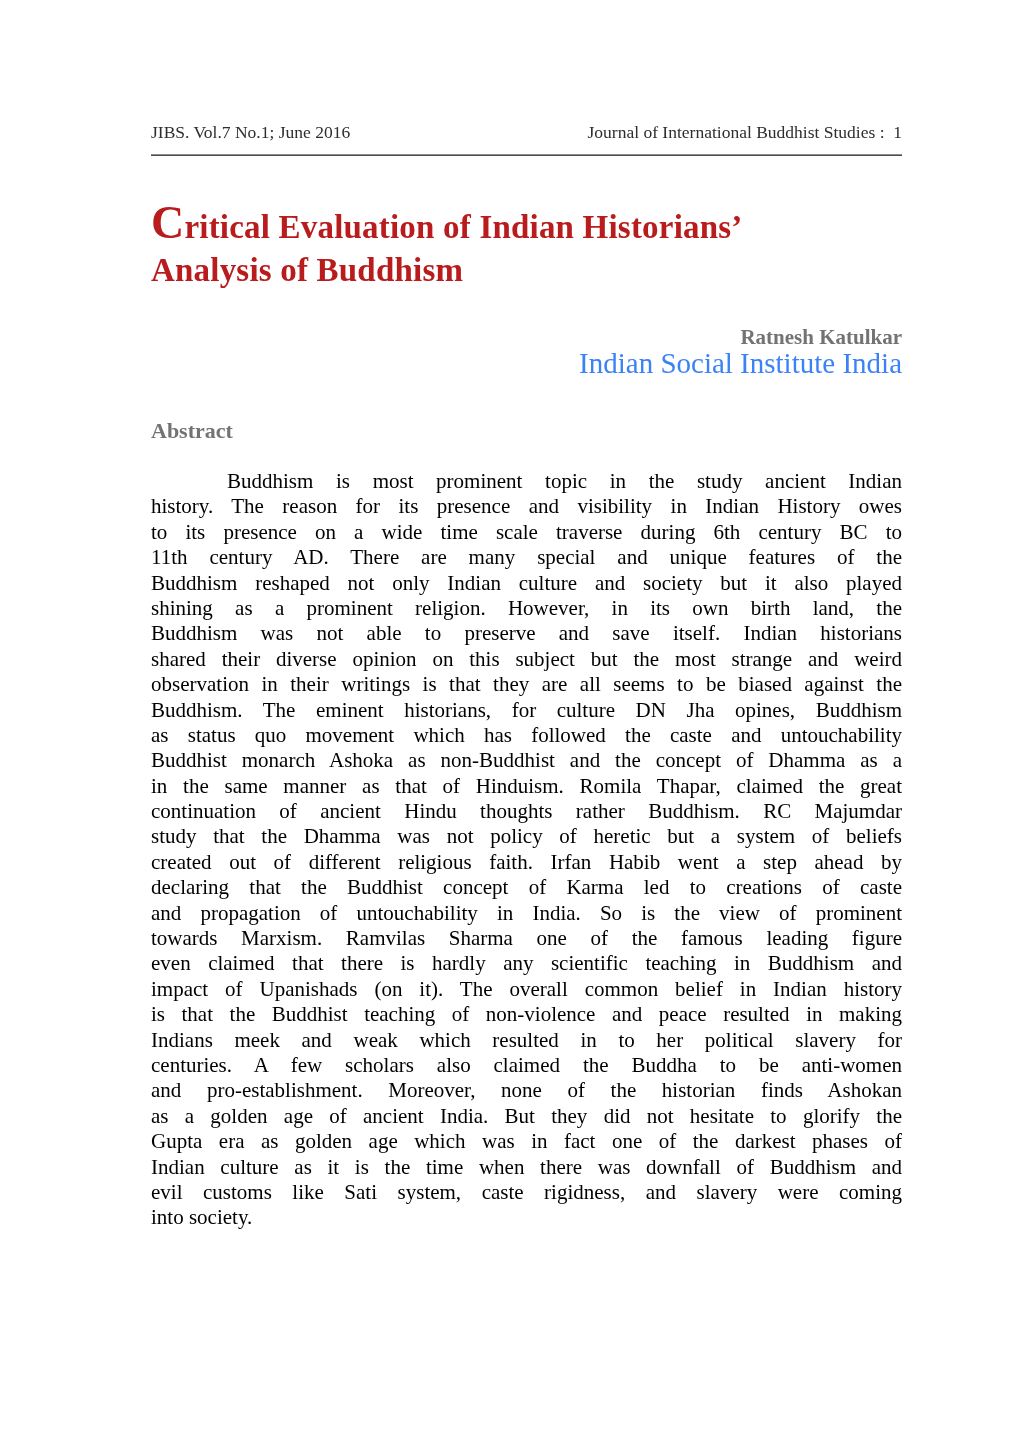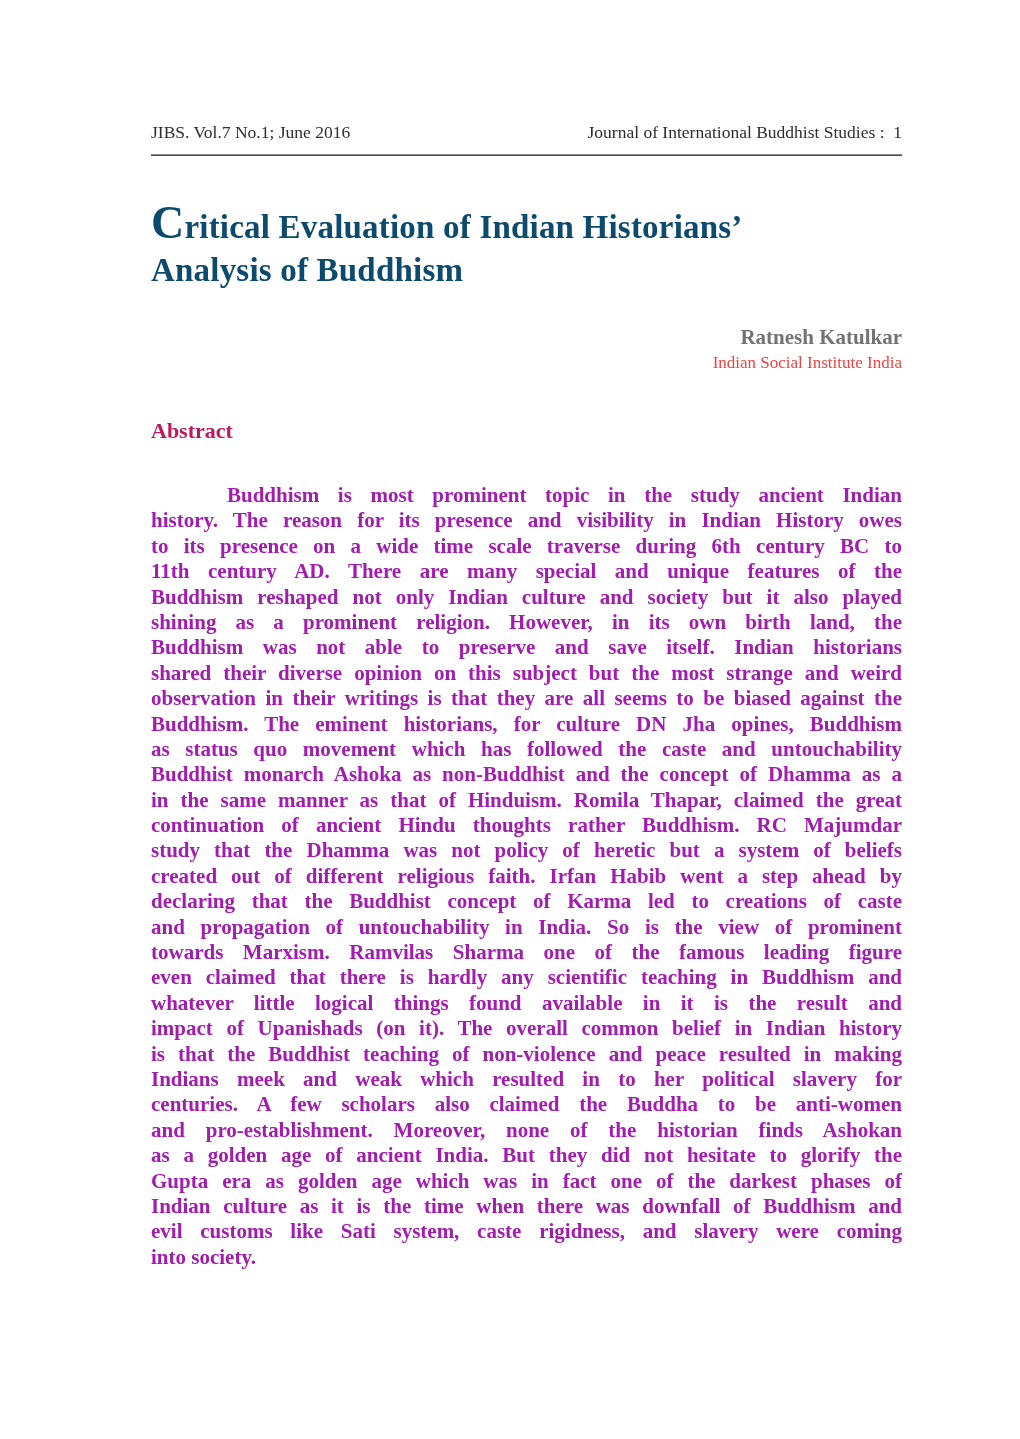--- a/index.html
+++ b/index.html
@@ -28,49 +28,48 @@
     height: 2px;
     background: #4e4e4e;
     border-top: 1px solid #8a8a8a;
   }
 
   .article-title {
     top: 165px;
     font-size: 33px;
     font-weight: bold;
     line-height: 43px;
-    color: #0c4a6e;
+    color: #b91c1c;
     letter-spacing: 0.2px;
   }
   .article-title .initial-cap {
     font-size: 46px;
     line-height: 43px;
   }
 
   .author-block {
     top: 288px;
     text-align: right;
     line-height: 26px;
   }
   .author-block .author-name { font-weight: bold; font-size: 21px; color: #737373; }
-  .author-block .author-affiliation { font-size: 17px; color: #ef4444; }
+  .author-block .author-affiliation { font-size: 29px; color: #3b82f6; }
 
   .abstract-heading {
     top: 382px;
     font-size: 22px;
     font-weight: bold;
-    color: #be185d;
+    color: #737373;
   }
 
   .abstract-body {
-    top: 447px;
+    top: 433px;
     font-size: 21px;
     line-height: 25.4px;
-    color: #a21caf;
-    font-weight: bold;
+    color: #000000;
   }
   .abstract-body .jline {
     text-align: justify;
     text-align-last: justify;
     white-space: normal;
     height: 25.4px;
     overflow: visible;
   }
   .abstract-body .jline.first { text-indent: 76px; }
   .abstract-body .jline.last { text-align-last: left; }
@@ -113,21 +112,20 @@
       <div class="jline">as status quo movement which has followed the caste and untouchability</div>
       <div class="jline">Buddhist monarch Ashoka as non-Buddhist and the concept of Dhamma as a</div>
       <div class="jline">in the same manner as that of Hinduism. Romila Thapar, claimed the great</div>
       <div class="jline">continuation of ancient Hindu thoughts rather Buddhism. RC Majumdar</div>
       <div class="jline">study that the Dhamma was not policy of heretic but a system of beliefs</div>
       <div class="jline">created out of different religious faith. Irfan Habib went a step ahead by</div>
       <div class="jline">declaring that the Buddhist concept of Karma led to creations of caste</div>
       <div class="jline">and propagation of untouchability in India. So is the view of prominent</div>
       <div class="jline">towards Marxism. Ramvilas Sharma one of the famous leading figure</div>
       <div class="jline">even claimed that there is hardly any scientific teaching in Buddhism and</div>
-      <div class="jline">whatever little logical things found available in it is the result and</div>
       <div class="jline">impact of Upanishads (on it). The overall common belief in Indian history</div>
       <div class="jline">is that the Buddhist teaching of non-violence and peace resulted in making</div>
       <div class="jline">Indians meek and weak which resulted in to her political slavery for</div>
       <div class="jline">centuries. A few scholars also claimed the Buddha to be anti-women</div>
       <div class="jline">and pro-establishment. Moreover, none of the historian finds Ashokan</div>
       <div class="jline">as a golden age of ancient India. But they did not hesitate to glorify the</div>
       <div class="jline">Gupta era as golden age which was in fact one of the darkest phases of</div>
       <div class="jline">Indian culture as it is the time when there was downfall of Buddhism and</div>
       <div class="jline">evil customs like Sati system, caste rigidness, and slavery were coming</div>
       <div class="jline last">into society.</div>

